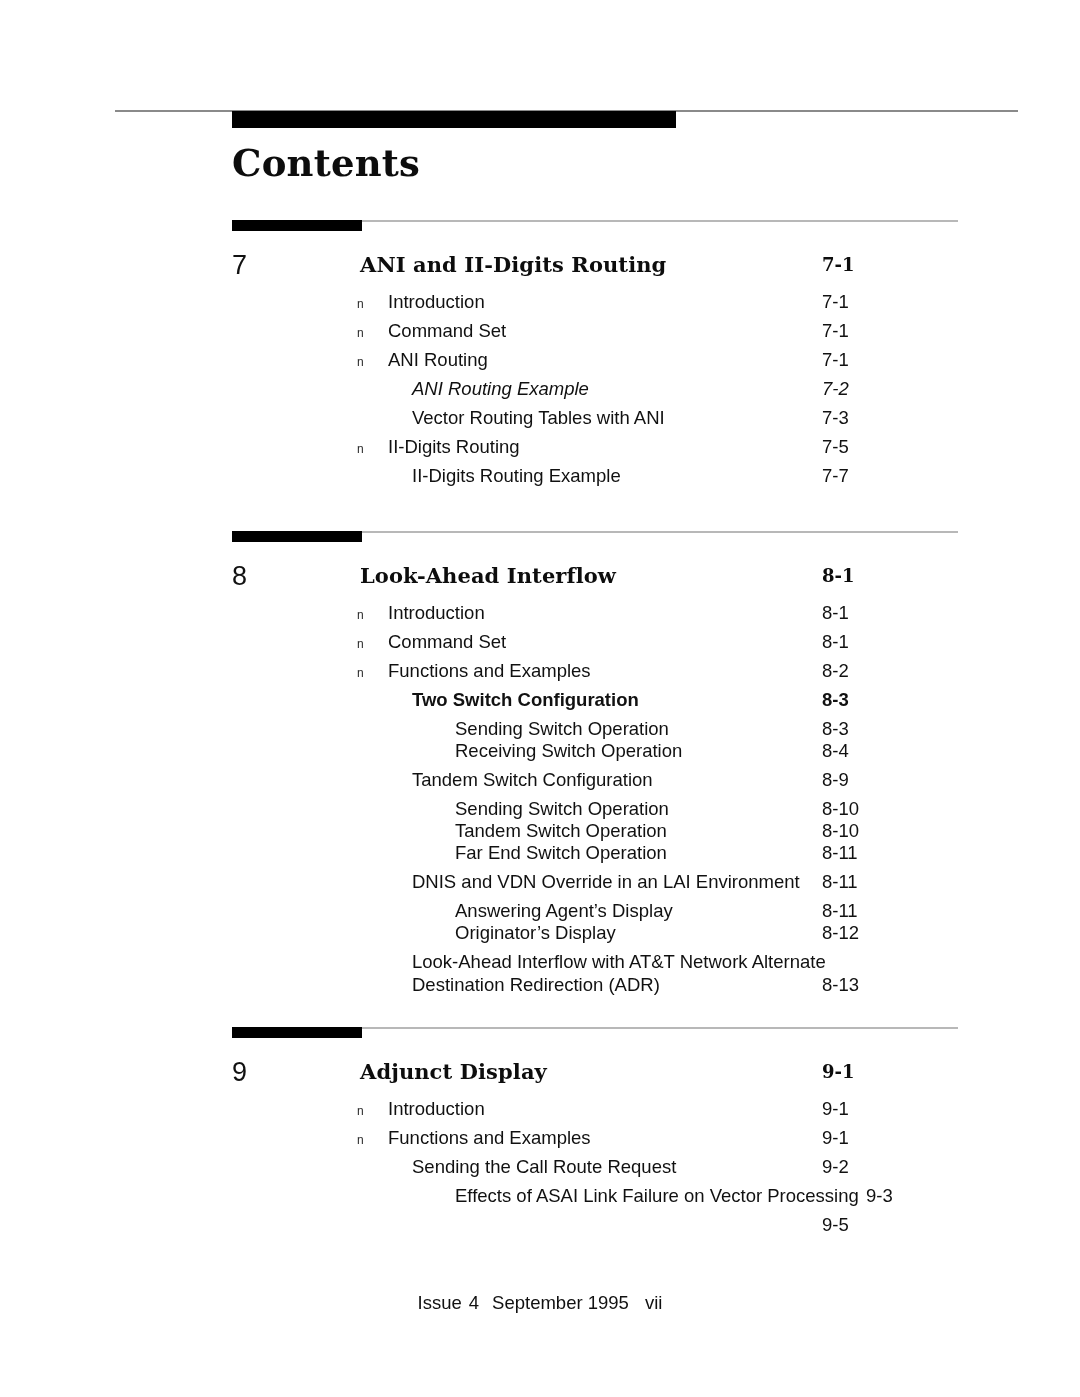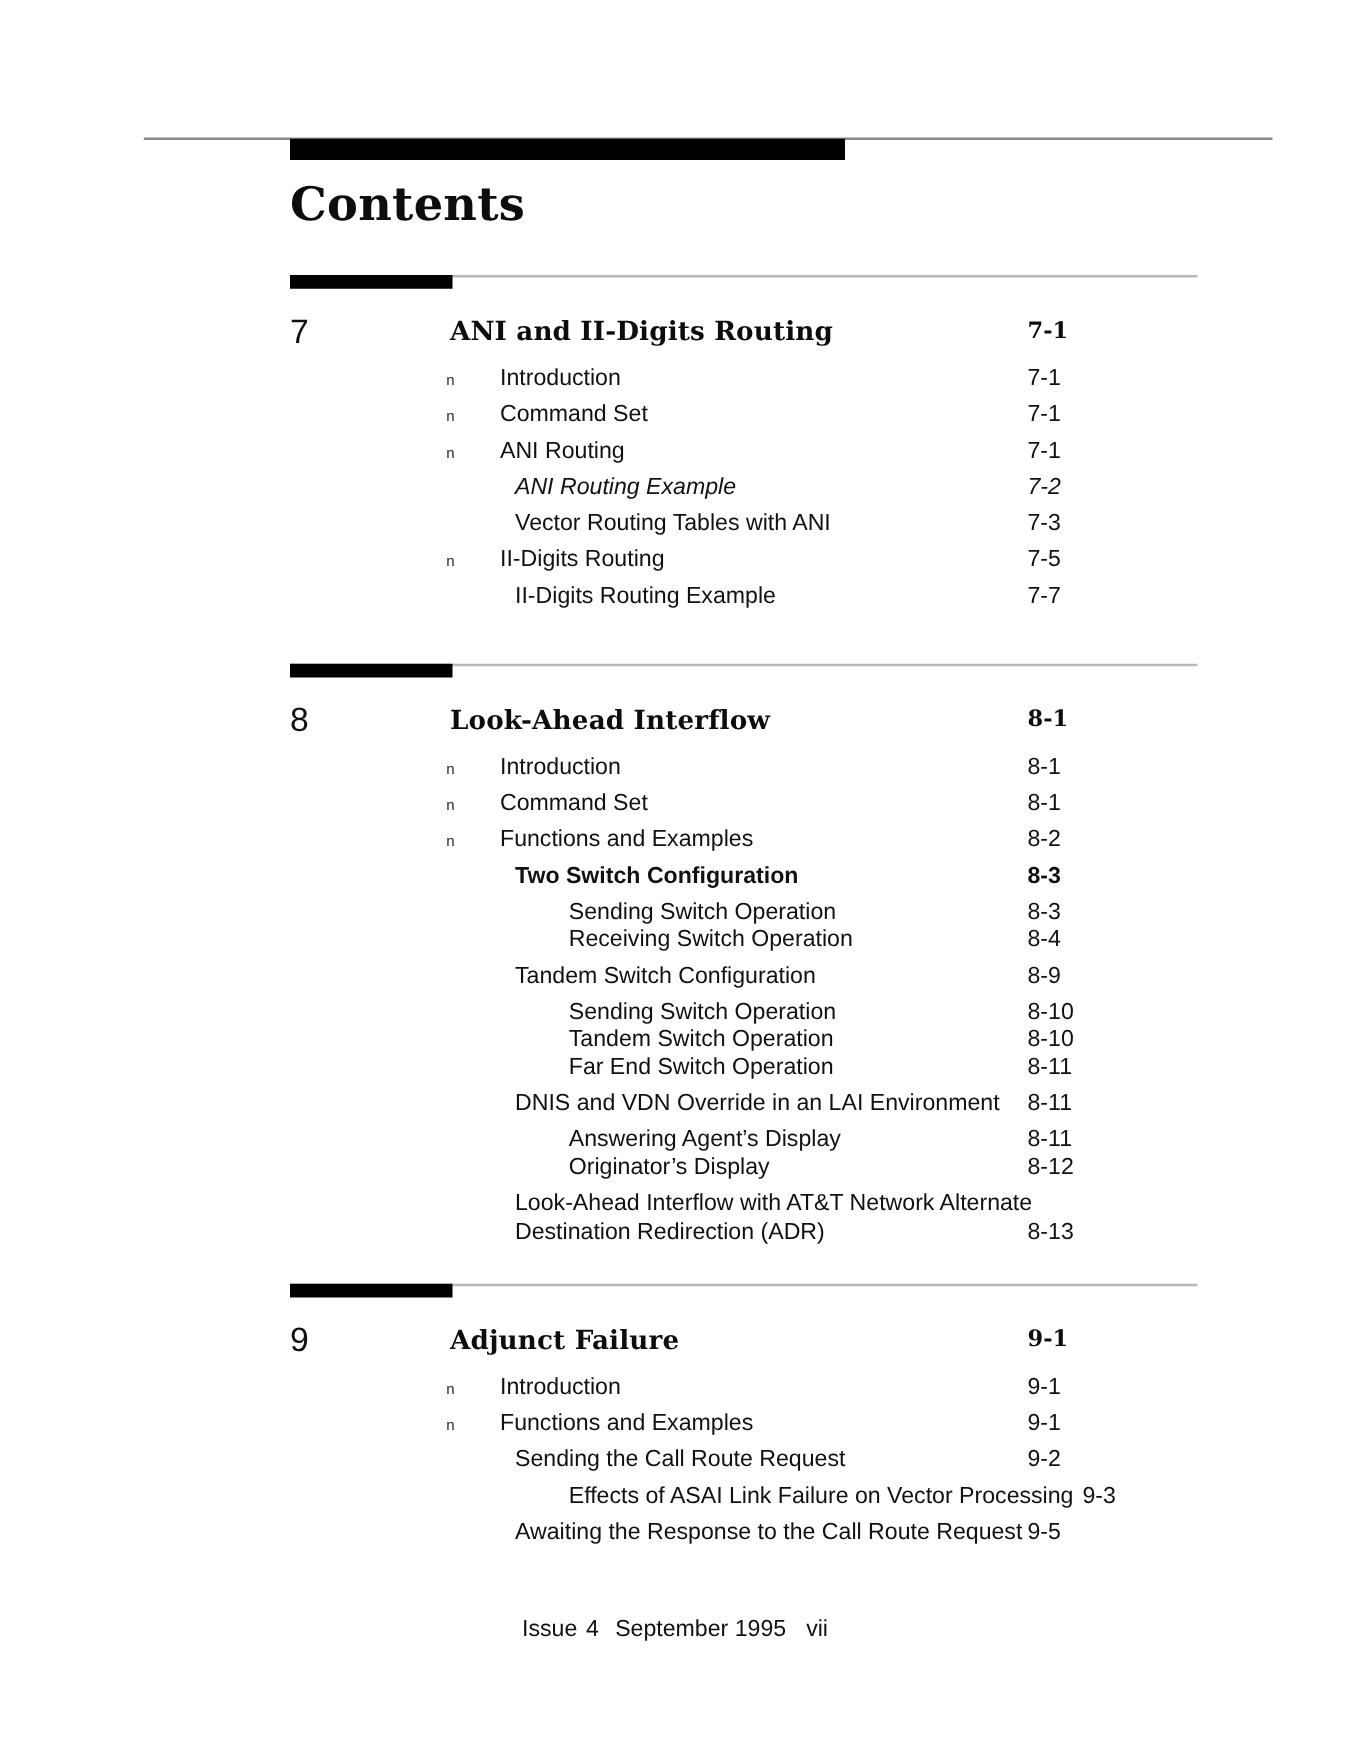--- a/index.html
+++ b/index.html
@@ -147,21 +147,21 @@
     left: 822px;
     top: 0;
     font-family: "Liberation Sans", sans-serif;
     font-size: 18.5px;
     color: #111111;
     line-height: 24px;
     white-space: nowrap;
   }
 
   
-  .lvl2 .entry-label { left: 388px; margin-left: 12px; }
+  .lvl2 .entry-label { left: 388px; }
   .lvl3 .entry-label { left: 412px; }
   .lvl4 .entry-label { left: 455px; }
 
   
   .entry.wrap { height: 46px; }
   .entry.wrap .entry-label { white-space: normal; width: 430px; line-height: 23px; }
   .entry.wrap .entry-page { top: 23px; }
 
   
   .entry.tight .entry-page { left: 818px; padding-left: 48px; }
@@ -299,21 +299,21 @@
         <div class="entry lvl3 wrap" style="top: 419px;">
           <span class="entry-label">Look-Ahead Interflow with AT&amp;T Network Alternate Destination Redirection (ADR)</span>
           <span class="entry-page">8-13</span>
         </div>
       </div>
       <div class="chapter" style="top: 1027px;">
         <div class="sec-rule"></div>
         <div class="sec-rule-bar"></div>
         <div class="chapter-head" style="top: 28px;">
           <div class="chapter-num">9</div>
-          <div class="chapter-title">Adjunct Failure</div>
+          <div class="chapter-title">Adjunct Display</div>
           <div class="chapter-page">9-1</div>
         </div>
         <div class="entry lvl2" style="top: 70px;">
           <span class="bullet">n</span>
           <span class="entry-label">Introduction</span>
           <span class="entry-page">9-1</span>
         </div>
         <div class="entry lvl2" style="top: 99px;">
           <span class="bullet">n</span>
           <span class="entry-label">Functions and Examples</span>
@@ -321,21 +321,20 @@
         </div>
         <div class="entry lvl3" style="top: 128px;">
           <span class="entry-label">Sending the Call Route Request</span>
           <span class="entry-page">9-2</span>
         </div>
         <div class="entry lvl4 tight" style="top: 157px;">
           <span class="entry-label">Effects of ASAI Link Failure on Vector Processing</span>
           <span class="entry-page">9-3</span>
         </div>
         <div class="entry lvl3" style="top: 186px;">
-          <span class="entry-label">Awaiting the Response to the Call Route Request</span>
           <span class="entry-page">9-5</span>
         </div>
       </div>
     </div>
 
   <div class="footer">
     <span class="f-issue">Issue</span><span class="f-num">4</span><span class="f-date">September 1995</span><span class="f-folio">vii</span>
   </div>
 
 </div>

